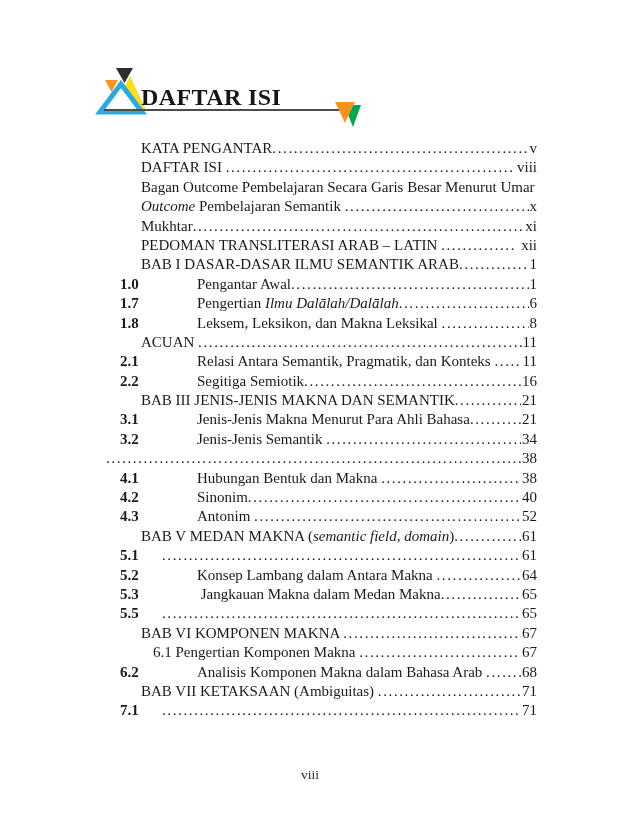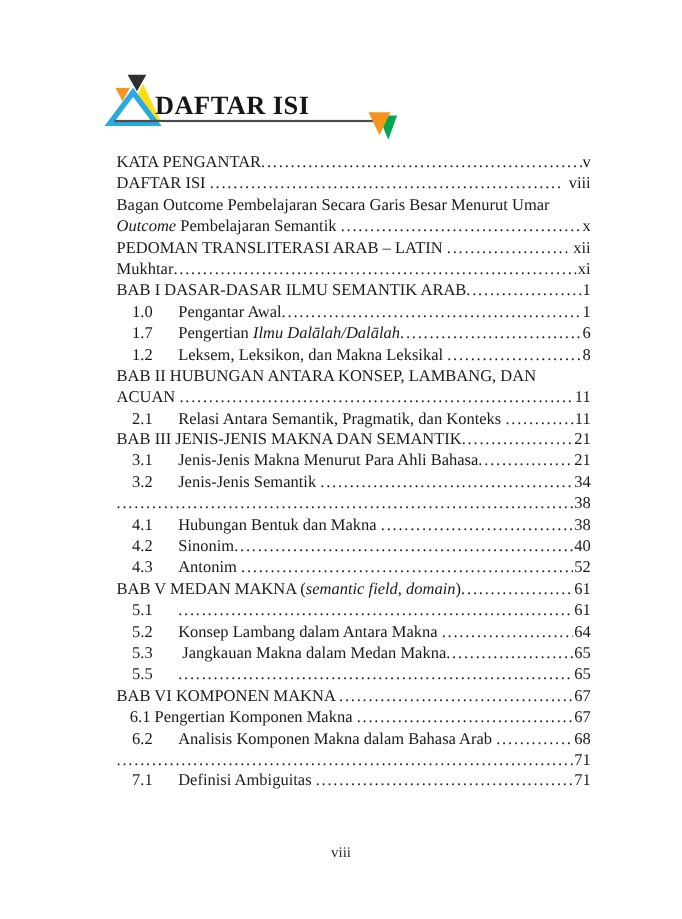--- a/index.html
+++ b/index.html
@@ -14,22 +14,22 @@
     font-size:24px; font-weight:bold; letter-spacing:0.4px; line-height:1;
     white-space:pre; color:#161616;
   }
   .title-rule { position:absolute; left:104px; top:109px; width:244px; height:2px; background:#4c4c4c; }
   .deco-svg { position:absolute; left:334px; top:100px; }
   
   .toc { position:absolute; left:106px; top:139px; width:431px; font-size:15px; }
   .row { display:flex; align-items:baseline; height:19.4px; line-height:19.4px; }
   .row.section { padding-left:14px; }
   .row.section-inline { padding-left:12px; }
-  .num { flex:0 0 auto; width:42px; white-space:pre; }
-  .txt { flex:0 0 auto; white-space:pre; }
+  .num { flex:0 0 auto; width:42px; white-space:pre;font-weight:bold; }
+  .txt { flex:0 0 auto; white-space:pre;margin-left:35px; }
   .txt i { font-style:italic; }
   .leader { flex:1 1 auto; min-width:0; overflow:hidden; white-space:nowrap; }
   .leader::after {
     content:"......................................................................................................................................................................................";
     letter-spacing:1.6px;
   }
   .pg { flex:0 0 auto; white-space:pre; padding-left:1px; }
   
   .footer-num {
     position:absolute; left:0; right:0; top:767px; text-align:center;
@@ -73,71 +73,72 @@
 
   </div>
     <div class="row plain">
 
     <span class="txt"><i>Outcome</i><span> Pembelajaran Semantik </span></span>
     <span class="leader"></span>
     <span class="pg">x</span>
   </div>
     <div class="row plain">
 
+    <span class="txt"><span>Mukhtar</span></span>
+    <span class="leader"></span>
+    <span class="pg">xi</span>
+  </div>
+    <div class="row plain">
+
     <span class="txt"><span>PEDOMAN TRANSLITERASI ARAB – LATIN </span></span>
     <span class="leader"></span>
     <span class="pg"> xii</span>
-  </div>
-    <div class="row plain">
-
-    <span class="txt"><span>Mukhtar</span></span>
-    <span class="leader"></span>
-    <span class="pg">xi</span>
   </div>
     <div class="row plain">
 
     <span class="txt"><span>BAB I DASAR-DASAR ILMU SEMANTIK ARAB</span></span>
     <span class="leader"></span>
     <span class="pg">1</span>
   </div>
     <div class="row section">
     <span class="num">1.0</span>
     <span class="txt"><span>Pengantar Awal</span></span>
     <span class="leader"></span>
     <span class="pg">1</span>
   </div>
     <div class="row section">
     <span class="num">1.7</span>
     <span class="txt"><span>Pengertian </span><i>Ilmu Dalālah/Dalālah</i></span>
     <span class="leader"></span>
     <span class="pg">6</span>
   </div>
     <div class="row section">
-    <span class="num">1.2</span>
+    <span class="num">1.8</span>
     <span class="txt"><span>Leksem, Leksikon, dan Makna Leksikal </span></span>
     <span class="leader"></span>
     <span class="pg">8</span>
-  </div>
-    <div class="row plain">
-
-    <span class="txt"><span>BAB II HUBUNGAN ANTARA KONSEP, LAMBANG, DAN</span></span>
-
   </div>
     <div class="row plain">
 
     <span class="txt"><span>ACUAN </span></span>
     <span class="leader"></span>
     <span class="pg">11</span>
   </div>
     <div class="row section">
     <span class="num">2.1</span>
     <span class="txt"><span>Relasi Antara Semantik, Pragmatik, dan Konteks </span></span>
     <span class="leader"></span>
     <span class="pg">11</span>
   </div>
+    <div class="row section">
+    <span class="num">2.2</span>
+    <span class="txt"><span>Segitiga Semiotik</span></span>
+    <span class="leader"></span>
+    <span class="pg">16</span>
+  </div>
     <div class="row plain">
 
     <span class="txt"><span>BAB III JENIS-JENIS MAKNA DAN SEMANTIK</span></span>
     <span class="leader"></span>
     <span class="pg">21</span>
   </div>
     <div class="row section">
     <span class="num">3.1</span>
     <span class="txt"><span>Jenis-Jenis Makna Menurut Para Ahli Bahasa</span></span>
     <span class="leader"></span>
@@ -213,24 +214,24 @@
     <span class="pg">67</span>
   </div>
     <div class="row section">
     <span class="num">6.2</span>
     <span class="txt"><span>Analisis Komponen Makna dalam Bahasa Arab </span></span>
     <span class="leader"></span>
     <span class="pg">68</span>
   </div>
     <div class="row plain">
 
+    <span class="txt"><span>BAB VII KETAKSAAN (Ambiguitas) </span></span>
     <span class="leader"></span>
     <span class="pg">71</span>
   </div>
     <div class="row section">
     <span class="num">7.1</span>
-    <span class="txt"><span>Definisi Ambiguitas </span></span>
     <span class="leader"></span>
     <span class="pg">71</span>
   </div>
   </div>
 
 <div class="footer-num">viii</div>
 
 </body></html>

